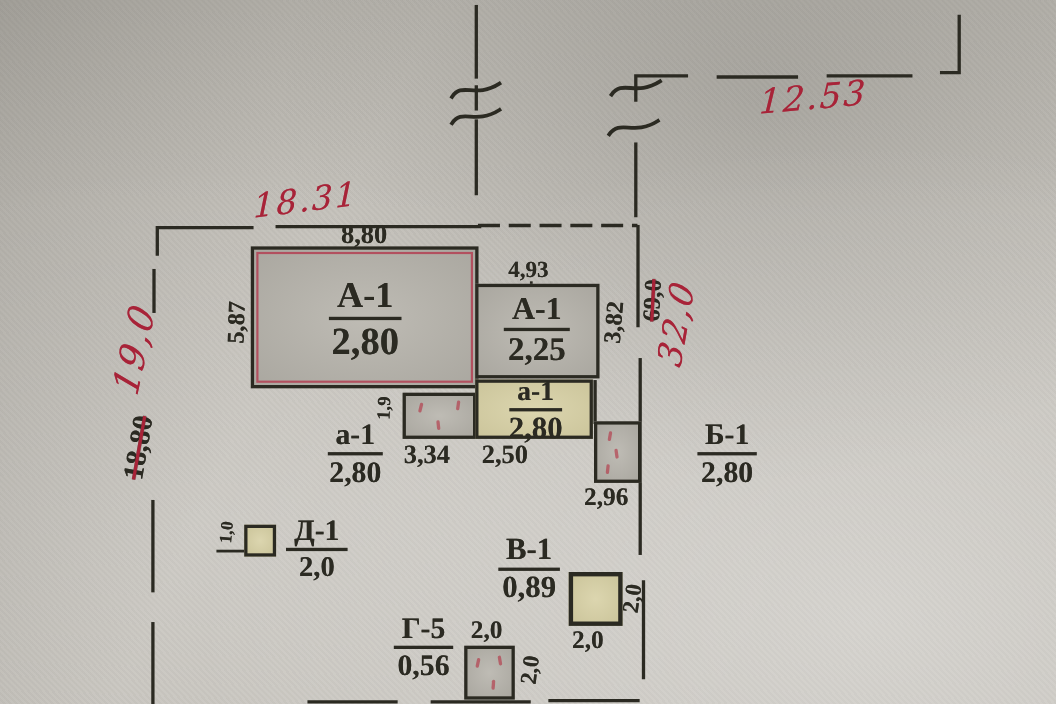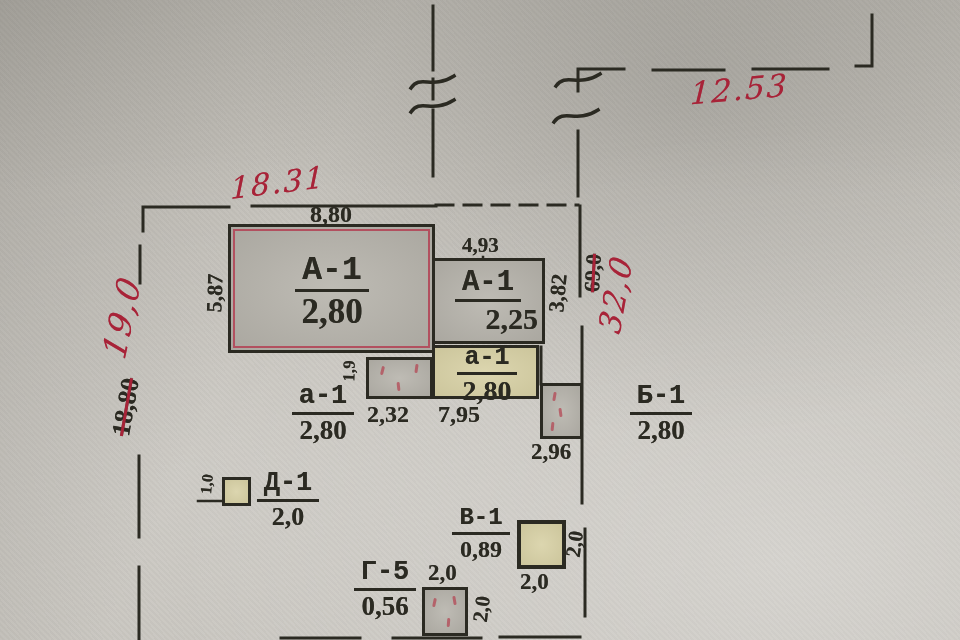--- a/index.html
+++ b/index.html
@@ -18,21 +18,21 @@
   .abs{position:absolute;}
   svg.lines{position:absolute;left:0;top:0;}
   
   .ink{
     color:#2b2a22;font-weight:bold;line-height:1;
     text-shadow:0 0 .6px rgba(43,42,34,.7);
     white-space:nowrap;
   }
   
   .frac{text-align:center;}
-  .frac .num{display:inline-block;border-bottom:3px solid #2b2a22;padding:1px 7px 2px;font-family:Liberation Mono, monospace;}
+  .frac .num{display:inline-block;border-bottom:3px solid #2b2a22;padding:1px 7px 2px;}
   .frac .den{display:block;padding-top:2px;}
   
   .vdim{transform-origin:center;white-space:nowrap;}
   .struck{text-decoration:line-through;text-decoration-color:#a82338;text-decoration-thickness:2.5px;}
   
   .red{
     font-family:"DejaVu Serif", serif;font-style:italic;color:#a82338;
     line-height:1;white-space:nowrap;letter-spacing:2px;
     text-shadow:0 0 .5px rgba(168,35,56,.6);
   }
@@ -115,21 +115,21 @@
     <span class="hatch" style="left:22px;top:28px;transform:rotate(4deg);"></span>
   </div>
 
   <div class="abs ink frac" style="left:272px;top:252px;width:120px;font-size:33px;">
     <span class="num">А-1</span>
     <span class="den" style="font-size:35px;">2,80</span>
   </div>
 
   <div class="abs ink frac" style="left:438px;top:266px;width:100px;font-size:29px;">
     <span class="num">А-1</span>
-    <span class="den" style="font-size:30px;text-align:right;">2,25</span>
+    <span class="den" style="font-size:30px;">2,25</span>
   </div>
 
   <div class="abs ink frac" style="left:437px;top:343px;width:100px;font-size:25px;z-index:3;">
     <span class="num">а-1</span>
     <span class="den" style="font-size:28px;">2,80</span>
   </div>
 
   <div class="abs ink frac" style="left:283px;top:381px;width:80px;font-size:27px;">
     <span class="num">а-1</span>
     <span class="den">2,80</span>
@@ -138,34 +138,34 @@
   <div class="abs ink frac" style="left:584px;top:381px;width:66px;font-size:27px;margin-left:44px;">
     <span class="num">Б-1</span>
     <span class="den">2,80</span>
   </div>
 
   <div class="abs ink frac" style="left:254px;top:468px;width:68px;font-size:27px;">
     <span class="num">Д-1</span>
     <span class="den" style="font-size:26px;">2,0</span>
   </div>
 
-  <div class="abs ink frac" style="left:444px;top:504px;width:74px;font-size:24px;">
+  <div class="abs ink frac" style="left:444px;top:485px;width:74px;font-size:28px;">
     <span class="num">В-1</span>
     <span class="den">0,89</span>
   </div>
 
   <div class="abs ink frac" style="left:350px;top:557px;width:70px;font-size:27px;">
     <span class="num">Г-5</span>
     <span class="den">0,56</span>
   </div>
 
   <div class="abs ink" style="left:310px;top:202px;font-size:24px;text-align:right;">8,80</div>
   <div class="abs ink" style="left:462px;top:235px;font-size:21px;">4,93</div>
-  <div class="abs ink" style="left:367px;top:402px;font-size:24px;">2,32</div>
-  <div class="abs ink" style="left:438px;top:402px;font-size:24px;">7,95</div>
+  <div class="abs ink" style="left:367px;top:402px;font-size:24px;">3,34</div>
+  <div class="abs ink" style="left:438px;top:402px;font-size:24px;">2,50</div>
   <div class="abs ink" style="left:531px;top:440px;font-size:23px;">2,96</div>
   <div class="abs ink" style="left:520px;top:570px;font-size:23px;">2,0</div>
   <div class="abs ink" style="left:428px;top:561px;font-size:23px;">2,0</div>
 
   <div class="abs ink vdim" style="left:215px;top:293px;font-size:22px;transform:translate(-50%,-50%) rotate(-88deg);">5,87</div>
   <div class="abs ink vdim" style="left:558px;top:293px;font-size:22px;transform:translate(-50%,-50%) rotate(-85deg);">3,82</div>
   <div class="abs ink vdim" style="left:349px;top:371px;font-size:17px;transform:translate(-50%,-50%) rotate(-88deg);">1,9</div>
   <div class="abs ink vdim" style="left:207px;top:484px;font-size:16px;transform:translate(-50%,-50%) rotate(-85deg);">1,0</div>
   <div class="abs ink vdim" style="left:575px;top:544px;font-size:21px;transform:translate(-50%,-50%) rotate(-82deg);">2,0</div>
   <div class="abs ink vdim" style="left:482px;top:609px;font-size:21px;transform:translate(-50%,-50%) rotate(-83deg);">2,0</div>

